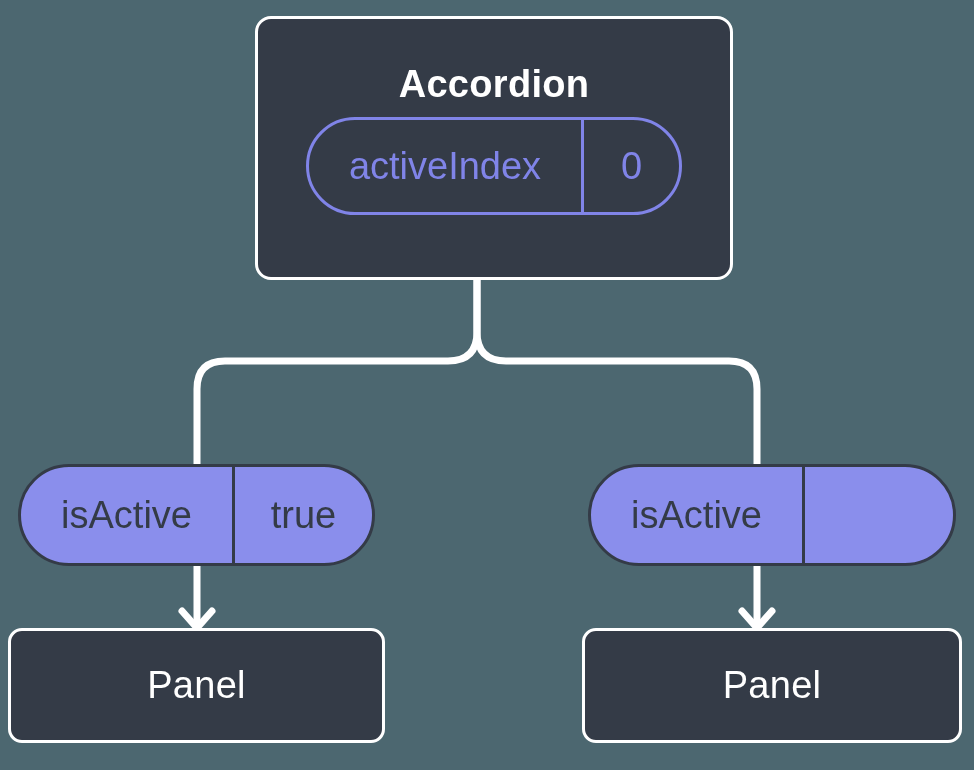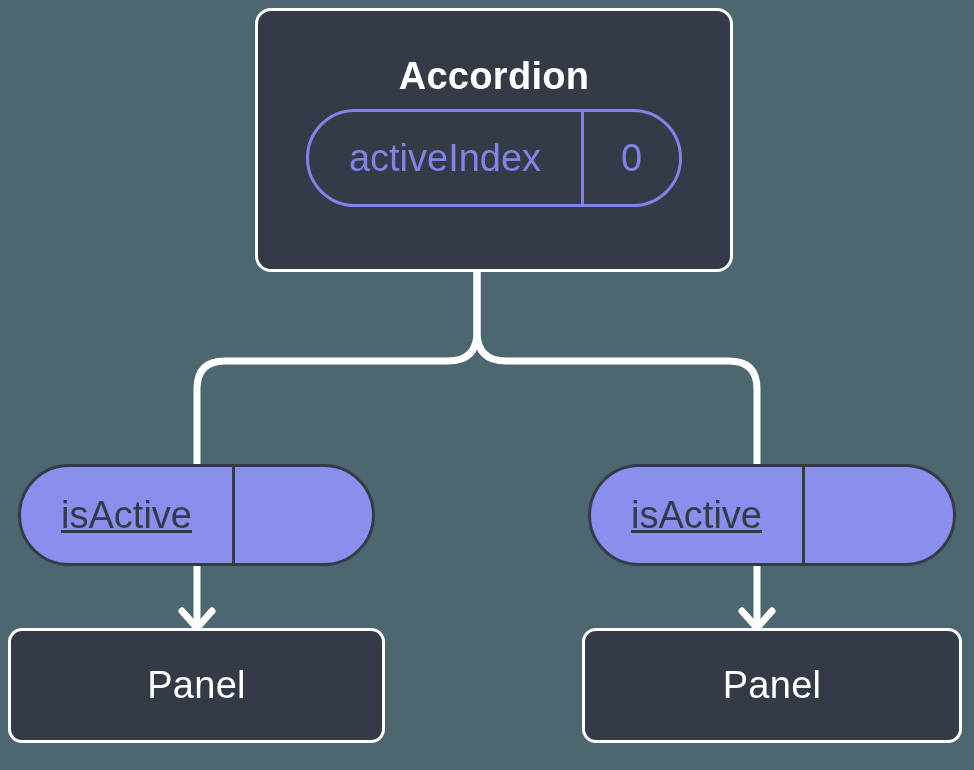--- a/index.html
+++ b/index.html
@@ -31,21 +31,21 @@
   
   .node {
     position: absolute;
     background: #343b47;
     border: 3px solid #ffffff;
     box-sizing: border-box;
     border-radius: 16px;
   }
   .accordion-node {
     left: 255px;
-    top: 8px;
+    top: 16px;
     width: 478px;
     height: 264px;
     display: flex;
     flex-direction: column;
     align-items: center;
     padding-top: 42px;
   }
   .node-title {
     color: #ffffff;
     font-size: 38px;
@@ -85,21 +85,20 @@
     top: 464px;
     height: 102px;
     box-sizing: border-box;
     background: #8a8eec;
     border: 3px solid #343b47;
     border-radius: 51px;
     display: flex;
     align-items: stretch;
     color: #343b47;
     font-size: 38px;
-    text-decoration: underline;
   }
   .prop-pill-left  { left: 18px;  width: 357px; }
   .prop-pill-right { left: 588px; width: 368px; }
   .prop-name {
     flex: 0 0 211px;
     border-right: 3px solid #343b47;
     display: flex;
     align-items: center;
     justify-content: center;
   }
@@ -143,20 +142,21 @@
   <div class="node accordion-node">
     <div class="node-title">Accordion</div>
     <div class="state-pill">
       <span class="state-name">activeIndex</span>
       <span class="state-value">0</span>
     </div>
   </div>
 
   <div class="prop-pill prop-pill-left">
     <span class="prop-name">isActive</span>
+    <span class="prop-value">true</span>
   </div>
 
   <div class="prop-pill prop-pill-right">
     <span class="prop-name">isActive</span>
   </div>
 
   <div class="node panel-node panel-node-left">
     <div class="panel-title">Panel</div>
   </div>
 

